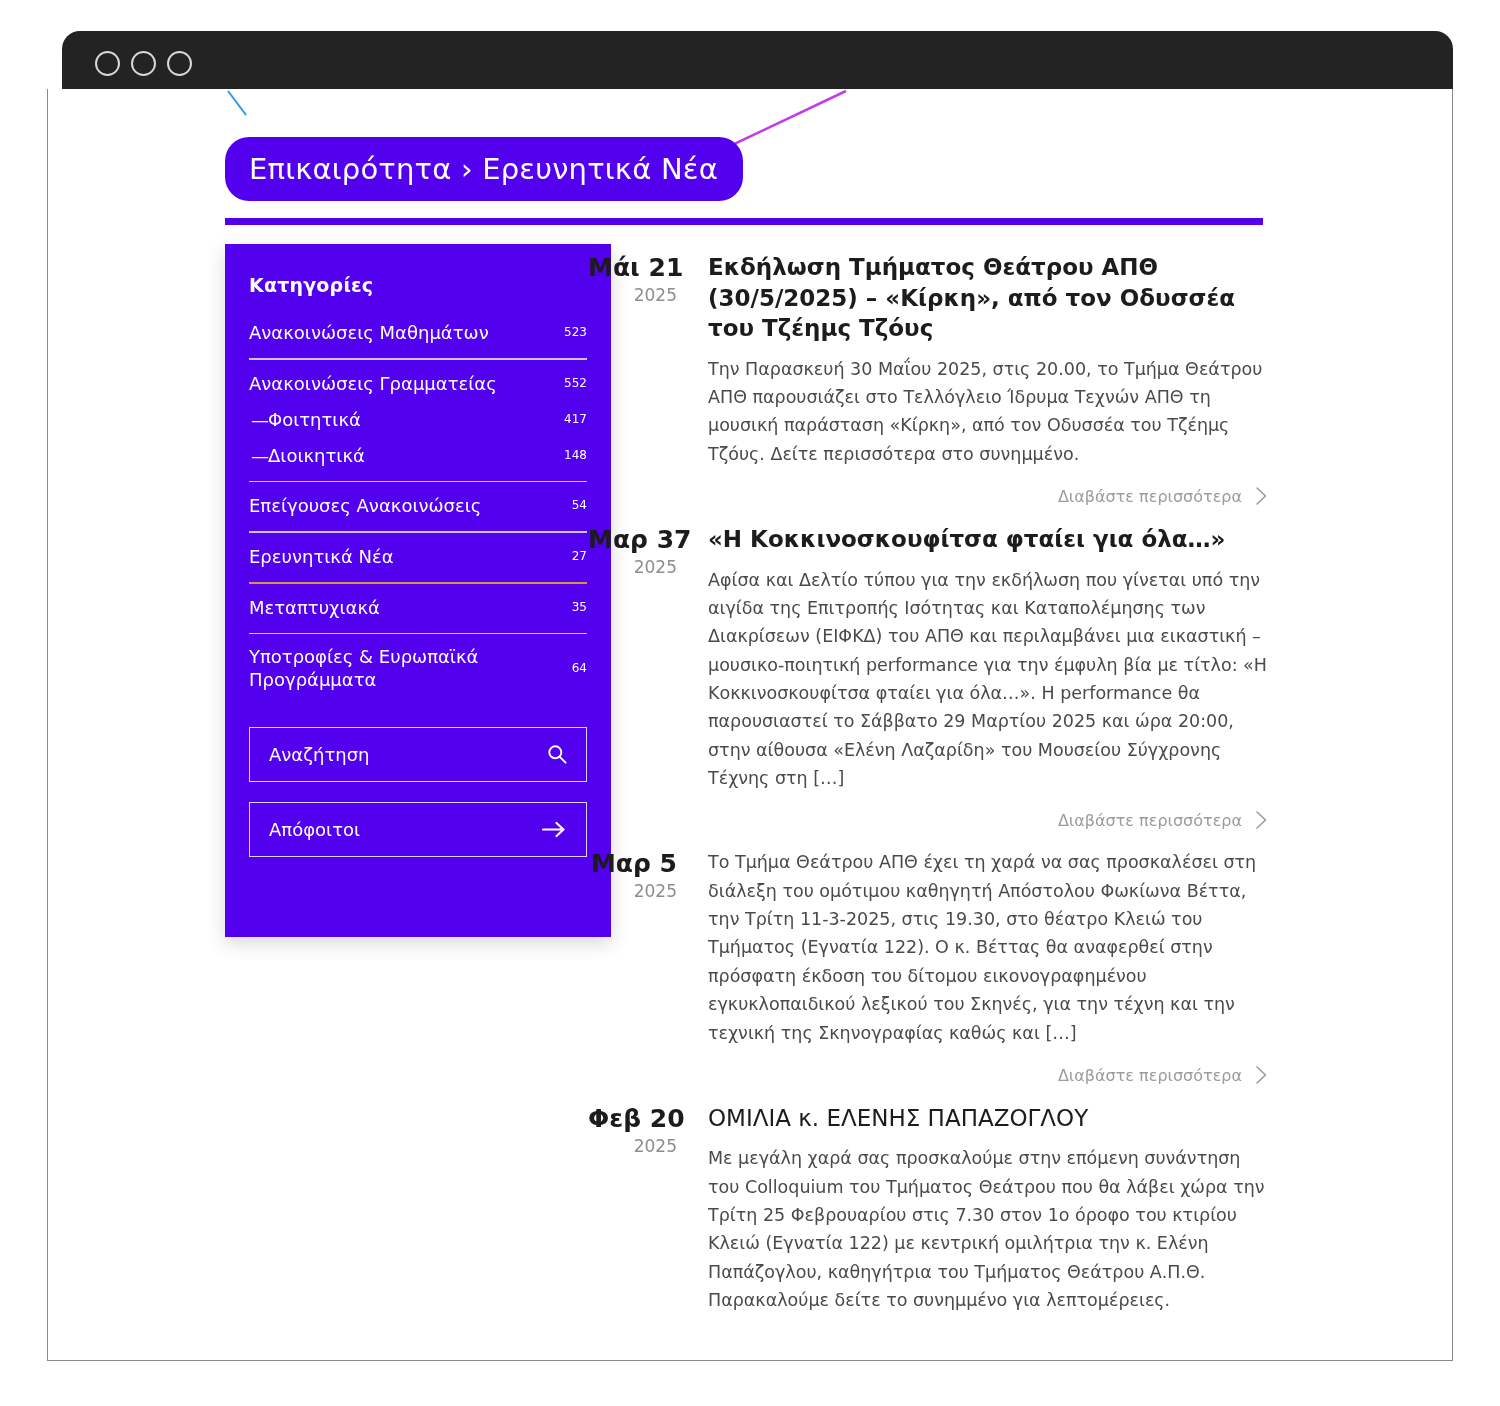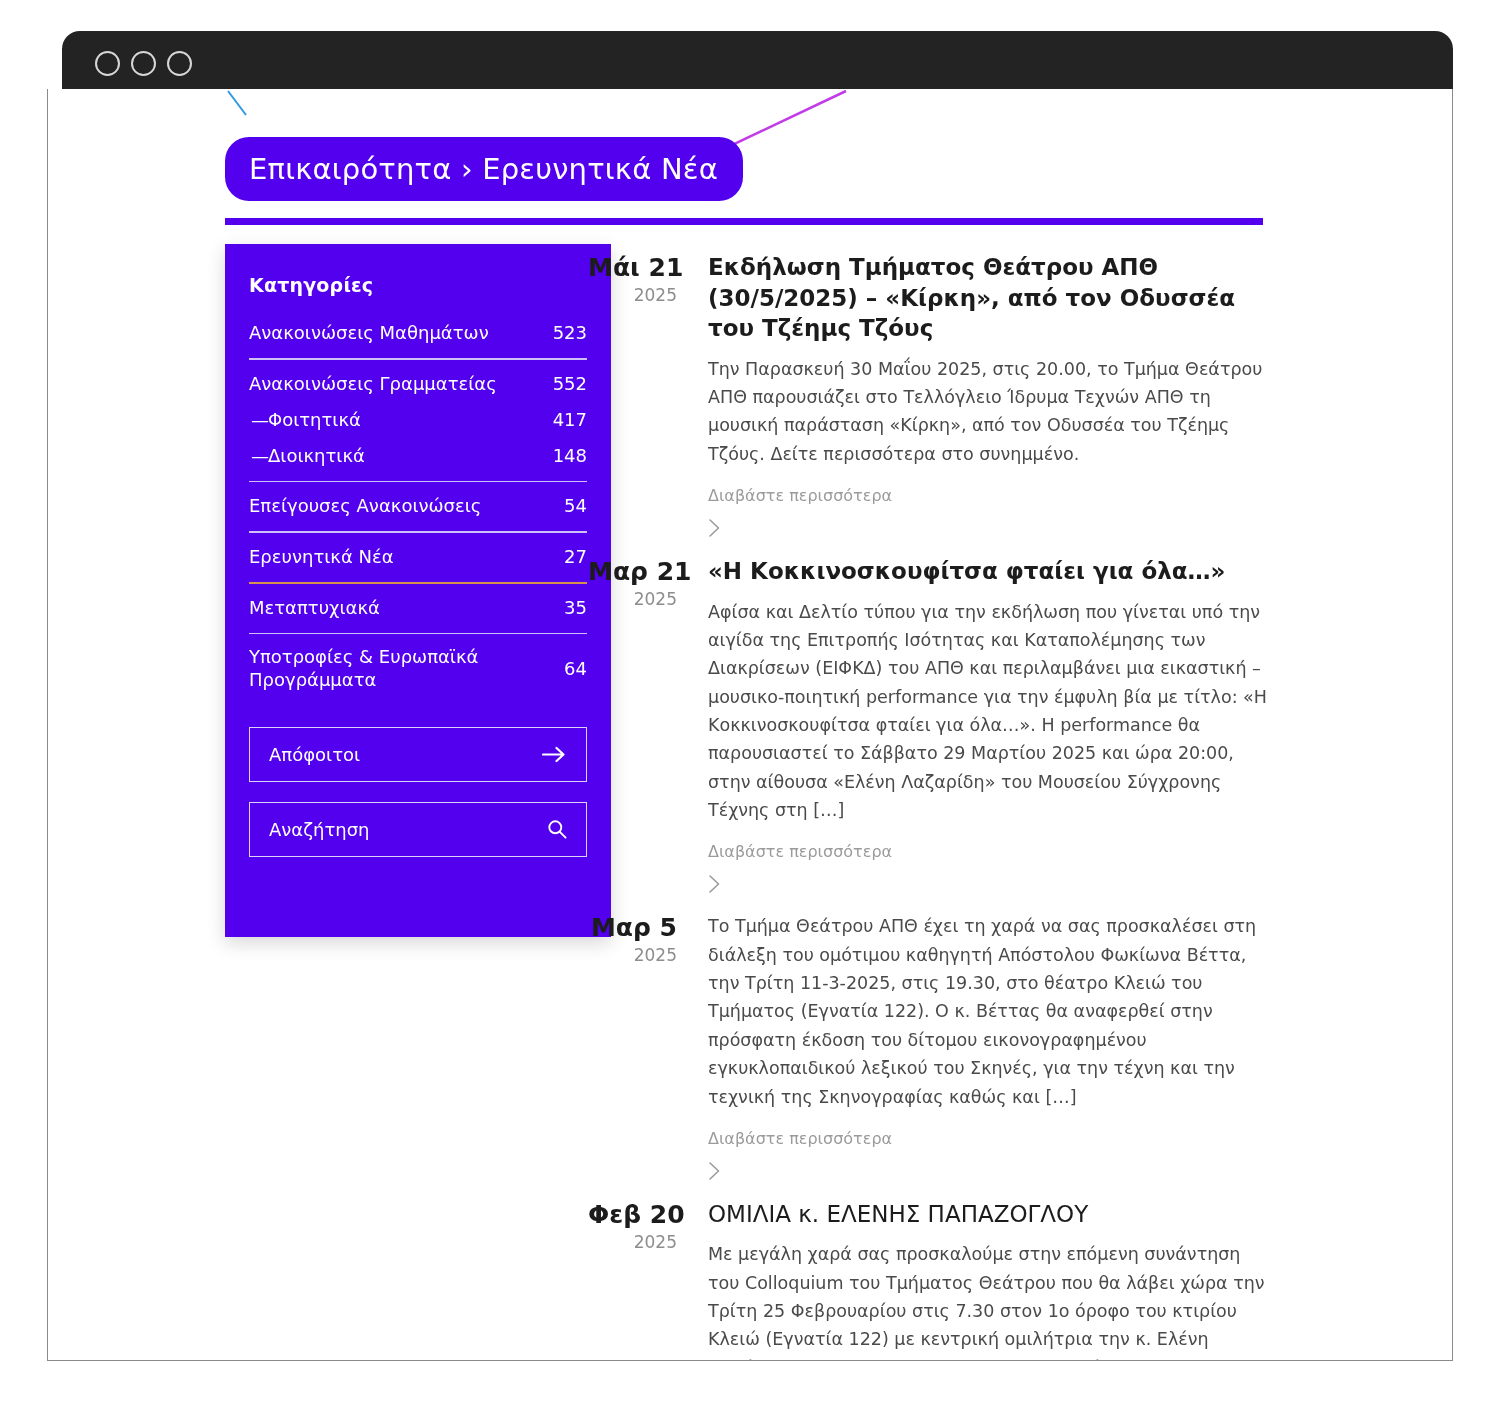--- a/index.html
+++ b/index.html
@@ -132,21 +132,21 @@
     gap: 10px;
     min-height: 36px;
     padding: 5px 0;
     font-size: 18px;
     line-height: 1.3;
     color: #ffffff;
     cursor: pointer;
   }
   .cat-label { flex: 1; }
   .cat-count {
-    font-size: 18px;
+    font-size: 12px;
     white-space: nowrap;
     text-align: center;
   }
   .cat-row.sub .cat-label { padding-left: 2px; }
   .dash {
     display: inline-block;
     width: 17px;
   }
 
   .cat-divider {
@@ -226,28 +226,27 @@
   .news-title.bold { font-weight: bold; }
 
   .news-excerpt {
     font-size: 17.5px;
     color: #4a4a4a;
     line-height: 1.62;
   }
 
   .read-more {
     display: flex;
-    align-items: flex-start;
+    align-items: flex-end;
     justify-content: flex-end;
     gap: 13px;
     margin-top: 18px;
     font-size: 16px;
     color: #9b9b9b;
     cursor: pointer;
-    flex-direction: column;
   }
   .chev { line-height: 0; }
 </style>
 </head>
 <body>
 
 <div class="browser-window">
 
   <div class="title-bar">
     <div class="window-dots">
@@ -320,34 +319,34 @@
 
         <div class="cat-row">
           <span class="cat-label">Υποτροφίες &amp; Ευρωπαϊκά Προγράμματα</span>
           <span class="cat-count">64</span>
         </div>
       </div>
 
       <div class="btn-spacer"></div>
 
       <button class="side-btn">
-        <span>Απόφοιτοι</span>
-        <span class="icon-arrow">
-          <svg width="25" height="17" viewBox="0 0 25 17">
-            <path d="M1 8.5 H21 M14.5 2 L21.5 8.5 L14.5 15" fill="none" stroke="#ffffff" stroke-width="2.2" stroke-linecap="round" stroke-linejoin="round"></path>
-          </svg>
-        </span>
-      </button>
-
-      <button class="side-btn">
         <span>Αναζήτηση</span>
         <span class="icon-search">
           <svg width="20" height="20" viewBox="0 0 20 20">
             <circle cx="8.3" cy="8.3" r="6" fill="none" stroke="#ffffff" stroke-width="1.9"></circle>
             <line x1="12.8" y1="12.8" x2="18.6" y2="18.6" stroke="#ffffff" stroke-width="1.9" stroke-linecap="round"></line>
+          </svg>
+        </span>
+      </button>
+
+      <button class="side-btn">
+        <span>Απόφοιτοι</span>
+        <span class="icon-arrow">
+          <svg width="25" height="17" viewBox="0 0 25 17">
+            <path d="M1 8.5 H21 M14.5 2 L21.5 8.5 L14.5 15" fill="none" stroke="#ffffff" stroke-width="2.2" stroke-linecap="round" stroke-linejoin="round"></path>
           </svg>
         </span>
       </button>
     </aside>
 
     <main class="news-list">
 
       <article class="news-item">
         <div class="news-date">
           <div class="news-day">Μάι 21</div>
@@ -362,21 +361,21 @@
               <svg width="13" height="20" viewBox="0 0 13 20">
                   <path d="M2 2 L10.5 10 L2 18" fill="none" stroke="#9b9b9b" stroke-width="1.6" stroke-linecap="round" stroke-linejoin="round"></path>
                 </svg>
             </span>
           </div>
         </div>
       </article>
 
       <article class="news-item">
         <div class="news-date">
-          <div class="news-day">Μαρ 21</div>
+          <div class="news-day">Μαρ 37</div>
           <div class="news-year">2025</div>
         </div>
         <div class="news-body">
           <h2 class="news-title bold">«Η Κοκκινοσκουφίτσα φταίει για όλα…»</h2>
           <p class="news-excerpt">Αφίσα και Δελτίο τύπου για την εκδήλωση που γίνεται υπό την αιγίδα της Επιτροπής Ισότητας και Καταπολέμησης των Διακρίσεων (ΕΙΦΚΔ) του ΑΠΘ  και περιλαμβάνει μια εικαστική – μουσικο-ποιητική performance για την έμφυλη βία με τίτλο: «Η Κοκκινοσκουφίτσα φταίει για όλα…». Η performance θα παρουσιαστεί το Σάββατο 29 Μαρτίου 2025 και ώρα 20:00, στην αίθουσα «Ελένη Λαζαρίδη» του Μουσείου Σύγχρονης Τέχνης στη […]</p>
           <div class="read-more">
             <span>Διαβάστε περισσότερα</span>
             <span class="chev">
               <svg width="13" height="20" viewBox="0 0 13 20">
                   <path d="M2 2 L10.5 10 L2 18" fill="none" stroke="#9b9b9b" stroke-width="1.6" stroke-linecap="round" stroke-linejoin="round"></path>

